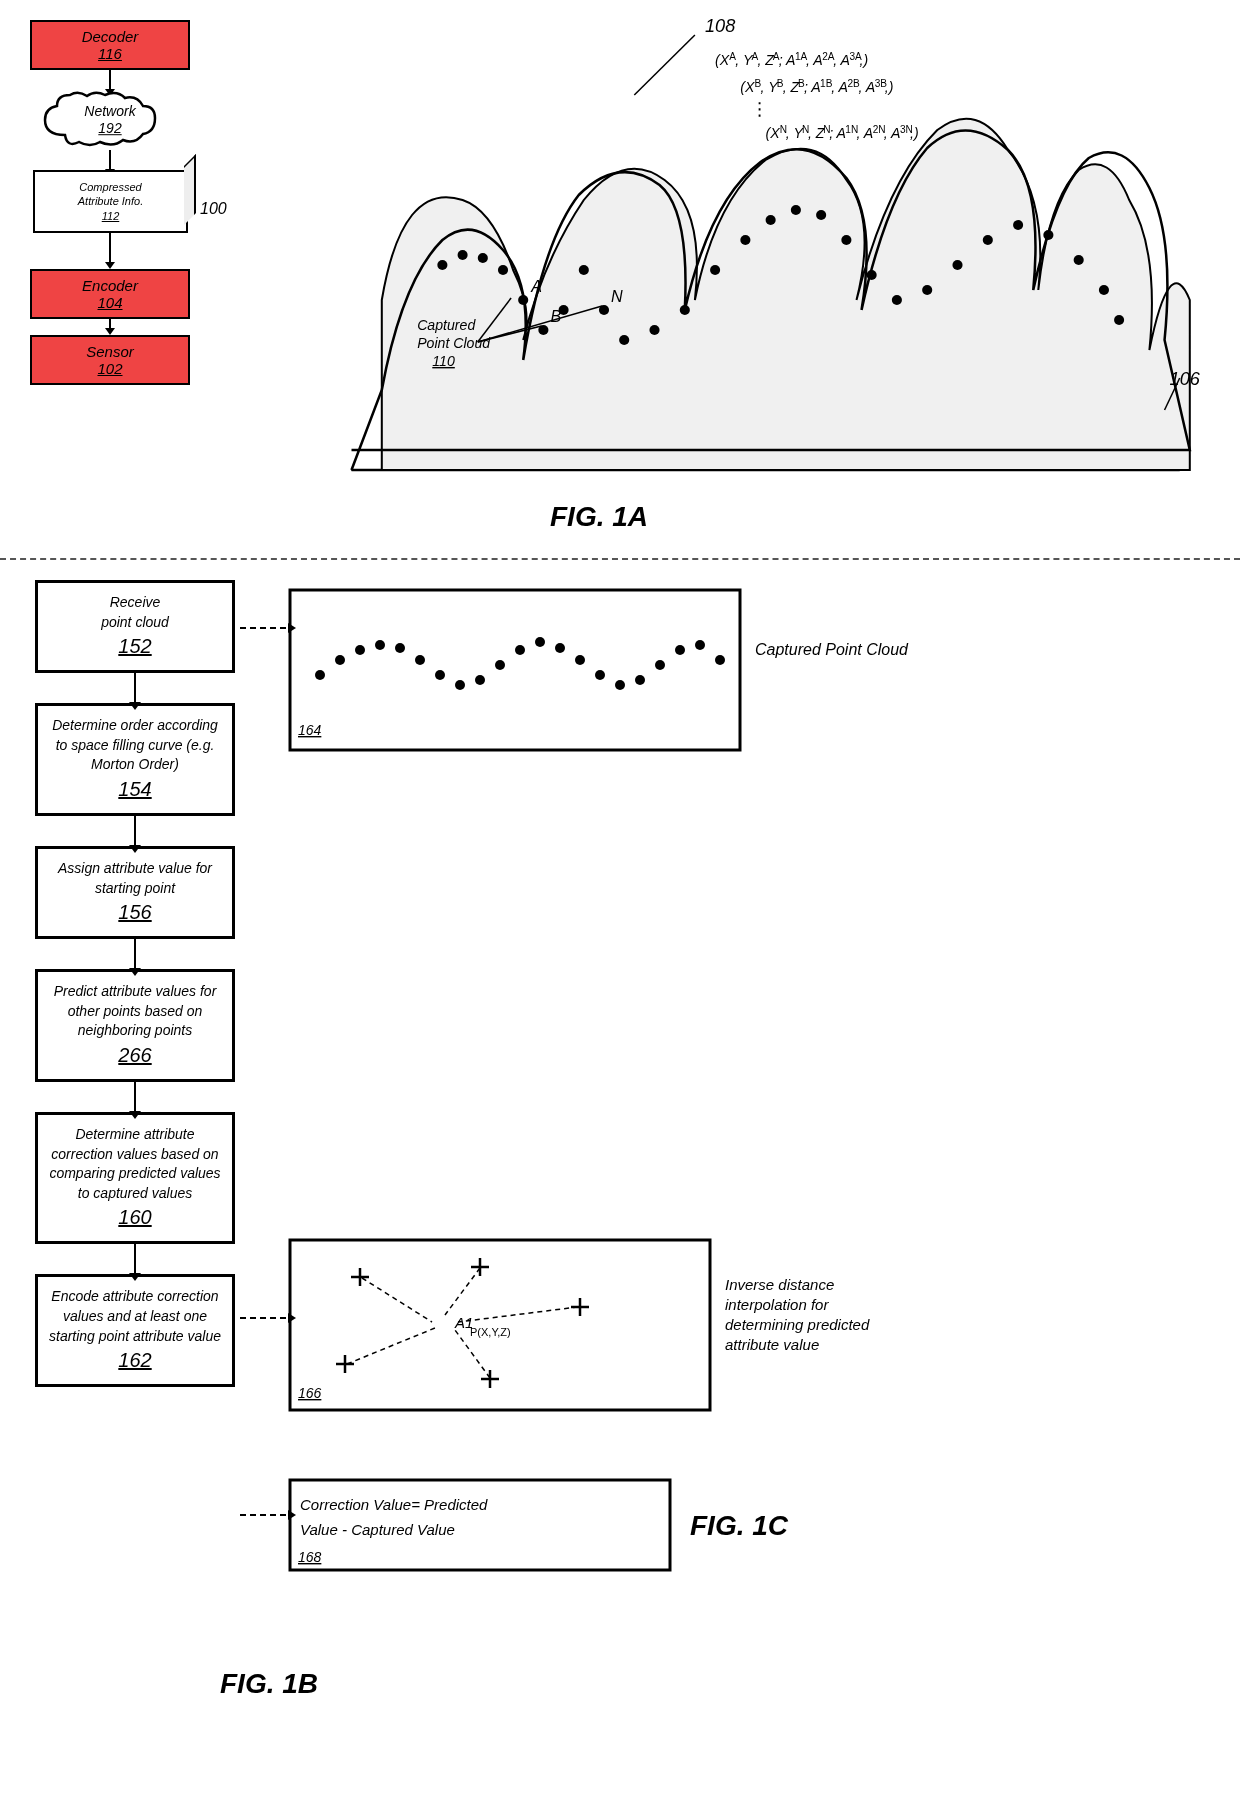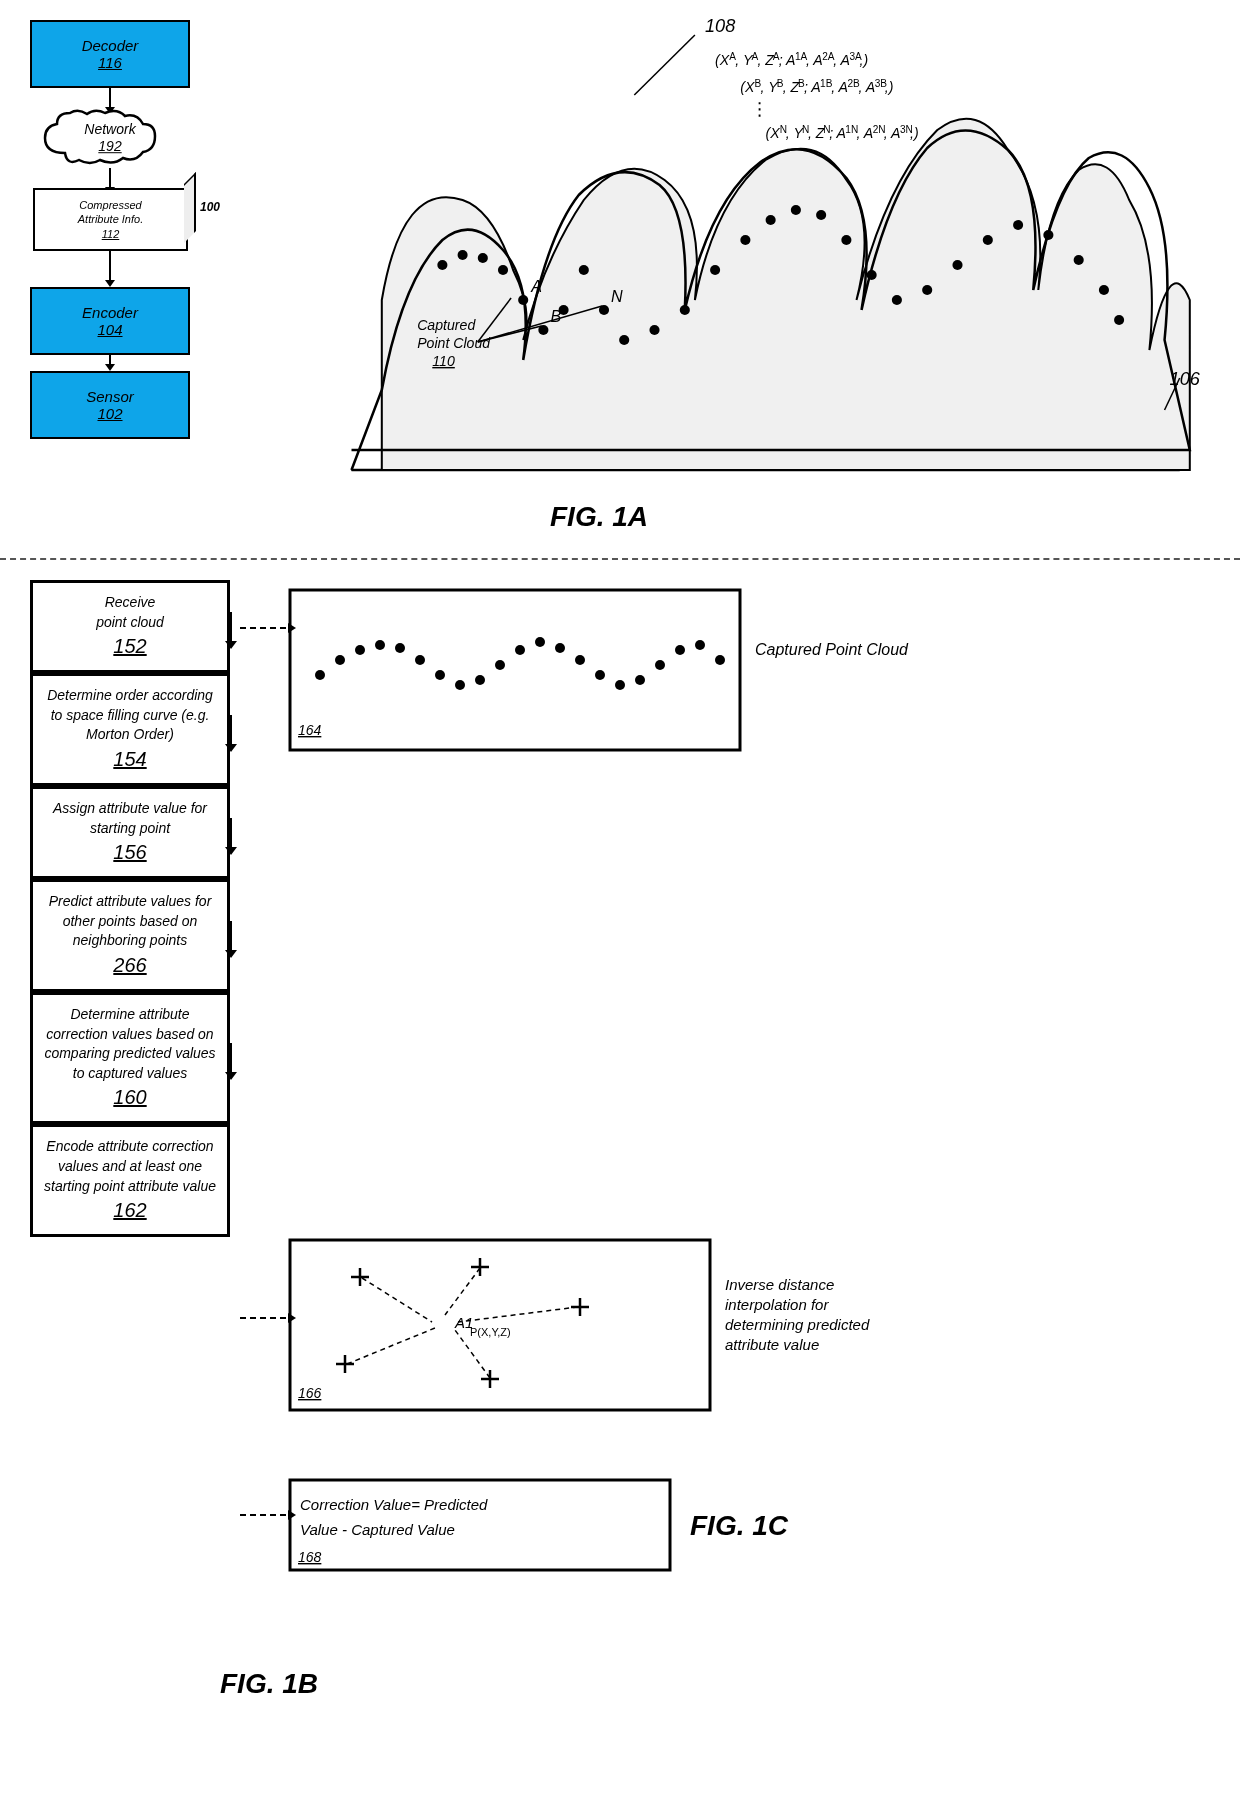--- a/index.html
+++ b/index.html
@@ -24,24 +24,24 @@
     .left-col {
       position: absolute;
       left: 30px;
       top: 20px;
       width: 160px;
     }
 
     .box {
       border: 2px solid #000;
       text-align: center;
-      padding: 15px 8px;
+      padding: 6px 8px;
       font-style: italic;
       font-size: 15px;
-      background: #0ea5e9;
+      background: #ef4444;
       position: relative;
     }
 
     .box .ref {
       display: block;
       text-decoration: underline;
     }
 
     .decoder-box {
       margin-bottom: 0;
@@ -119,21 +119,21 @@
 
     .flowchart-absolute {
       position: absolute;
       left: 30px;
       top: 20px;
       width: 210px;
     }
 
     .fc-item {
       display: flex;
-      flex-direction: row;
+      flex-direction: column;
       align-items: center;
     }
   </style>
 </head>
 <body>
 
 <div class="top-section">
 
   <div class="left-col">
 
@@ -174,21 +174,21 @@
 
     <div class="arrow-down" style="height:10px;"></div>
 
     <div class="box sensor-box">
       <span>Sensor</span><br>
       <span class="ref">102</span>
     </div>
 
   </div>
 
-  <div style="position:absolute;left:200px;top:200px;font-style:italic;font-size:12px;font-weight:bold;">
+  <div style="position:absolute;left:200px;top:200px;font-style:italic;font-size:16px;">
     <span>100</span>
   </div>
 
   <svg class="fig1a-svg" viewBox="0 0 1000 530" preserveAspectRatio="none" style="position:absolute;left:200px;top:0;width:1010px;height:530px;">
 
     <line x1="150" y1="470" x2="970" y2="470" stroke="#000" stroke-width="2.5"></line>
 
     <path d="M150,470 L180,470 L180,300 
              Q200,180 260,200 Q290,210 310,270 Q330,310 320,340
              Q340,260 380,200 Q420,150 460,180 Q500,210 490,300

